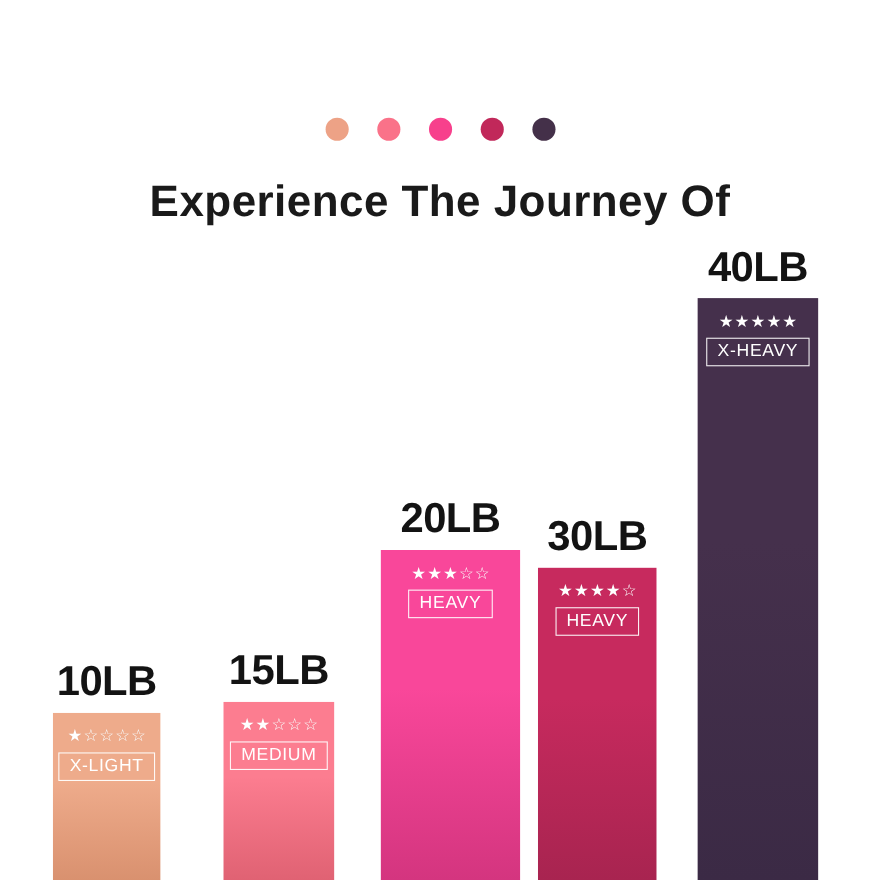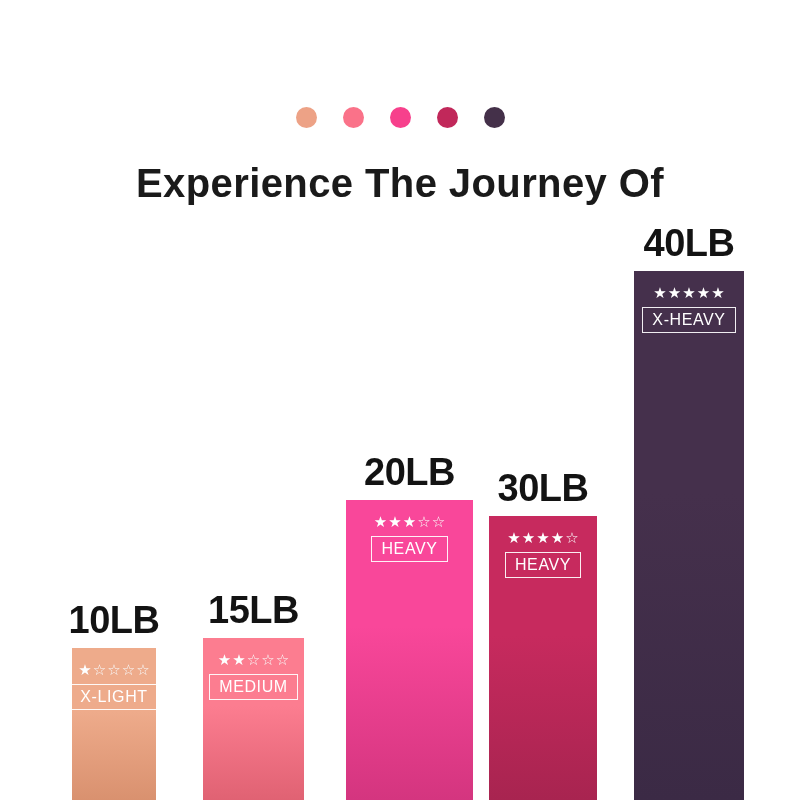--- a/index.html
+++ b/index.html
@@ -136,21 +136,21 @@
       <span class="dot" style="background: rgb(247, 64, 140);"></span>
       <span class="dot" style="background: rgb(193, 40, 90);"></span>
       <span class="dot" style="background: rgb(68, 48, 73);"></span>
     </div>
 
   <div class="heading">
     <span class="line">Experience The Journey Of</span>
   </div>
 
   <div class="chart">
-      <div class="bar-group" style="left: 72px; width: 84px; height: 152px; text-align: right;">
+      <div class="bar-group" style="left: 48px; width: 98px; height: 152px; text-align: right;">
         <div class="bar-value">10LB</div>
         <div class="bar">
           <div class="bar-inner" style="background: linear-gradient(rgb(238, 171, 139) 0%, rgb(238, 171, 139) 42%, rgb(217, 145, 111) 100%);"></div>
           <div class="bar-content">
             <div class="stars">
               <span class="star">★</span>
               <span class="star">☆</span>
               <span class="star">☆</span>
               <span class="star">☆</span>
               <span class="star">☆</span>

